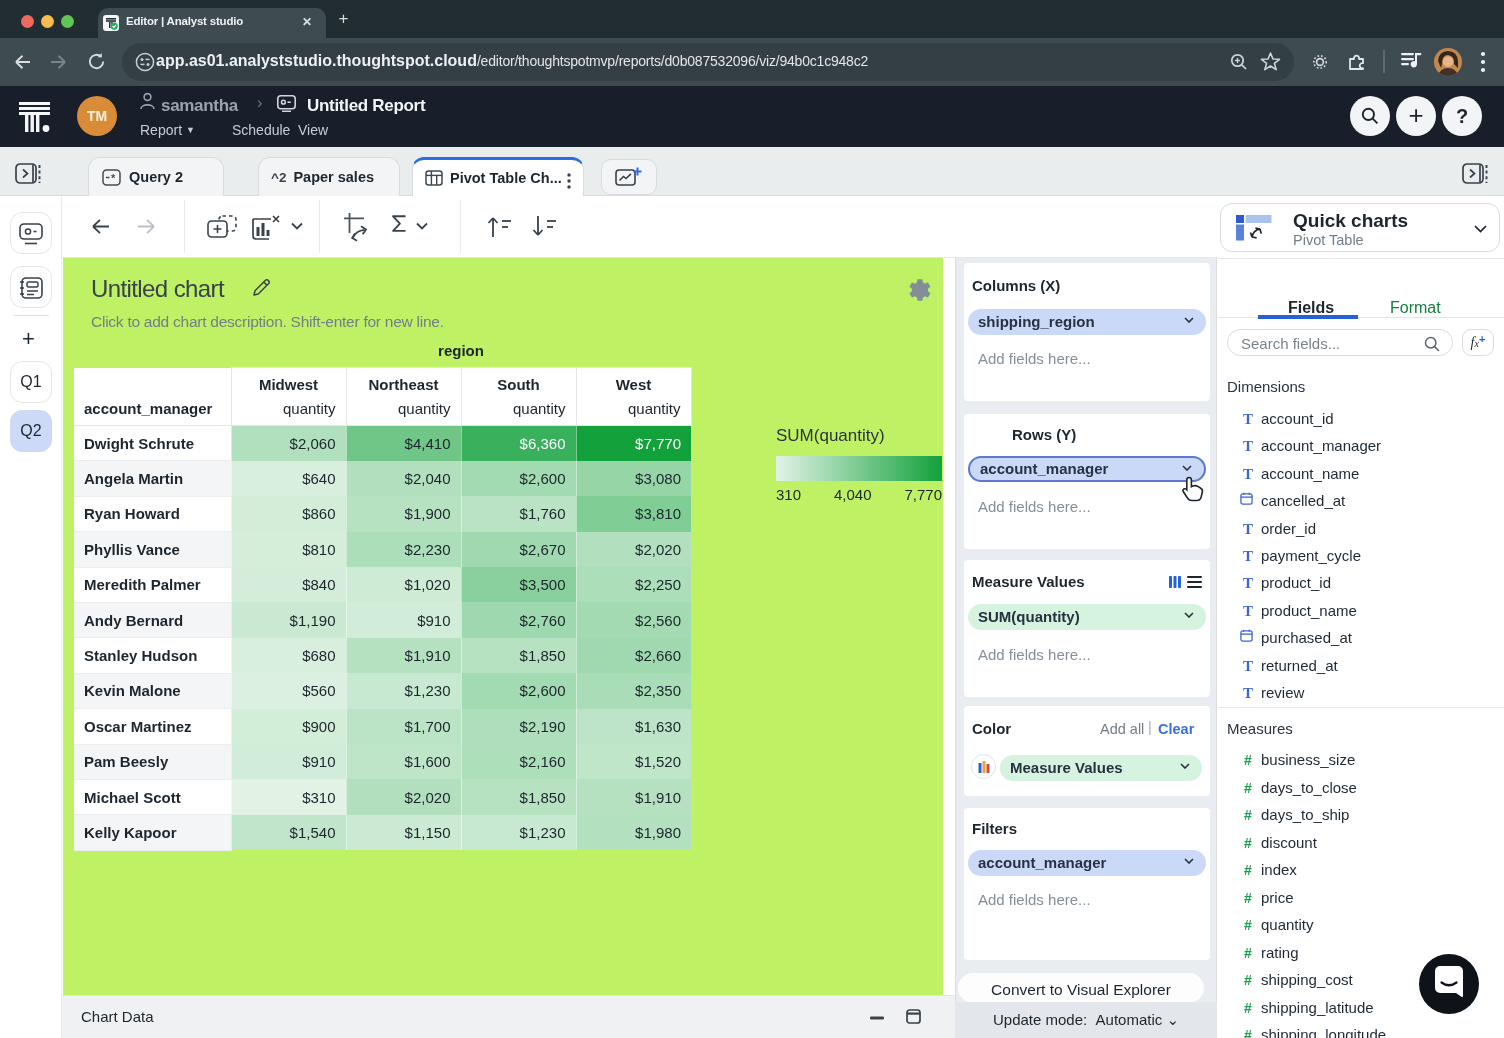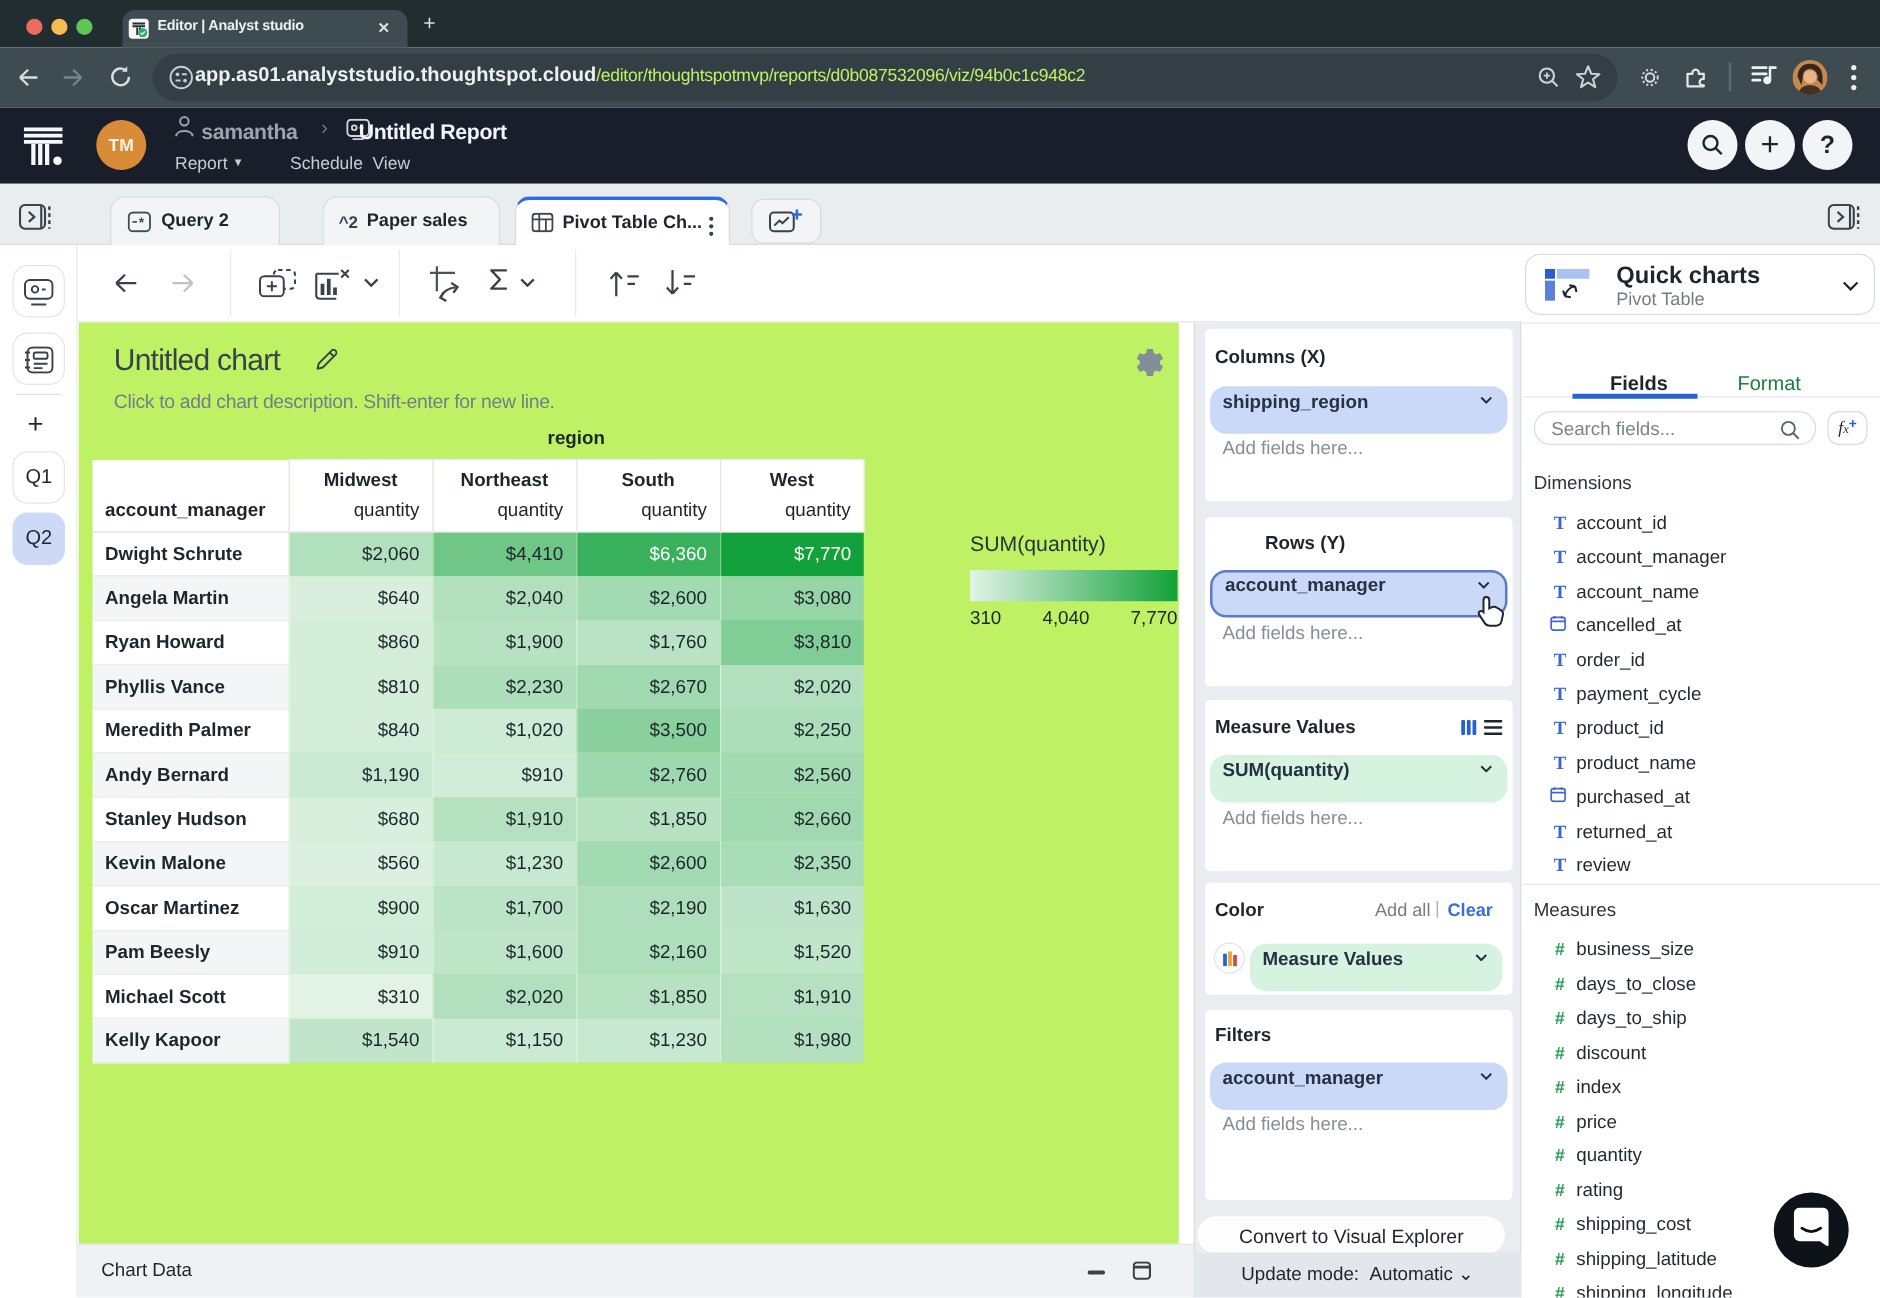--- a/index.html
+++ b/index.html
@@ -13,21 +13,21 @@
 .light { width:13px; height:13px; border-radius:50%; position:absolute; top:15px; }
 #btab { position:absolute; left:98px; top:8px; width:228px; height:30px; background:#3e4c52; border-radius:10px 10px 0 0; }
 #btab .fav { position:absolute; left:5px; top:7px; width:16px; height:16px; background:#f4f6f6; border-radius:3px; }
 #btab .ttl { position:absolute; left:28px; top:7px; letter-spacing:-0.2px; font-size:11.5px; font-weight:700; color:#eef1f2; }
 #btab .x { position:absolute; left:204px; top:7px; font-size:12px; color:#dce1e2; font-weight:700;}
 #newtab { position:absolute; left:335px; top:11px; width:17px; height:17px; color:#d8dddf; font-size:17px; line-height:16px; text-align:center; font-weight:400;}
 
 #urlrow { left:0; top:38px; width:1504px; height:48px; background:#3e4c52; }
 #urlpill { position:absolute; left:122px; top:5px; width:1172px; height:38px; background:#333f45; border-radius:19px; }
 #dom { position:absolute; left:34px; top:9px; font-size:16px; color:#eef1f2; font-weight:600; white-space:nowrap;}
-#dom span { color:#bef264; font-weight:500; font-size:14px; letter-spacing:-0.2px; }
+#dom span { color:#e5e5e5; font-weight:500; font-size:14px; letter-spacing:-0.2px; }
 
 
 #apphead { left:0; top:86px; width:1504px; height:61px; background:#191f2a; }
 .hcirc { position:absolute; top:10px; width:40px; height:40px; border-radius:50%; background:#f2f4f5; }
 #avatar { position:absolute; left:77px; top:10px; width:40px; height:40px; border-radius:50%; background:#d98c37; color:#fbf3e2; font-size:14px; font-weight:700; text-align:center; line-height:40px; }
 #crumb { position:absolute; left:138px; top:10px; font-size:17px; letter-spacing:-0.3px; color:#9aa4ae; font-weight:600; }
 #crumb b { color:#f2f5f7; font-weight:700; }
 #menu2 { position:absolute; left:140px; top:36px; font-size:14px; color:#c6cdd4; }
 #menu2 span { margin-right:26px; }
 
@@ -64,21 +64,21 @@
 #legend .bar { margin-top:10px; height:25px; background:linear-gradient(90deg,#e2f3e6,#12a13a); }
 #legend .lx { display:flex; justify-content:space-between; font-size:15px; color:#1d262e; margin-top:5px; }
 
 #chartdata { left:62px; top:995px; width:893px; height:57px; background:#eff1f2; border-top:1px solid #e2e4e6; }
 #chartdata .t { position:absolute; left:19px; top:12px; font-size:15px; color:#1d262e; }
 
 
 #midcol { left:955px; top:258px; width:262px; height:780px; background:#e9ecf1; border-left:1px solid #dadde2; border-right:1px solid #dadde2; }
 .card { position:absolute; left:8px; width:246px; background:#fff; border-radius:4px; }
 .card h3 { font-size:15px; font-weight:700; color:#1d262e; }
-.chip { position:absolute; left:4px; width:238px; height:38px; border-radius:13px; font-size:15px; font-weight:700; color:#273142; line-height:26px; padding-left:10px; }
+.chip { position:absolute; left:4px; width:238px; height:26px; border-radius:13px; font-size:15px; font-weight:700; color:#273142; line-height:26px; padding-left:10px; }
 .chip.blue { background:#cbd9f8; }
 .chip.green { background:#d6f3df; }
 .chev { position:absolute; right:12px; top:8px; width:10px; height:6px; }
 .addf { position:absolute; left:14px; font-size:15px; color:#868f98; }
 
 #updbar { left:955px; top:1002px; width:262px; height:36px; background:#e3e6ea; font-size:15px; color:#1d262e; text-align:center; line-height:36px; }
 #cve { left:958px; top:973px; width:246px; height:30px; background:#fdfdfd; border-radius:17px; text-align:center; font-size:15.5px; color:#1d262e; line-height:34px; }
 
 
 #rightpanel { left:1218px; top:196px; width:286px; height:842px; background:#fff; }
@@ -213,21 +213,21 @@
       <path d="M2 17 C2 11.5 15 11.5 15 17" fill="none" stroke="#9aa4ae" stroke-width="1.6"></path>
     </svg>
   <div id="crumb" style="left:161px">samantha</div>
   <div style="position:absolute;left:257px;top:8px;color:#707a84;font-size:16px">›</div>
   <svg style="position:absolute;left:277px;top:9px" width="19" height="17" viewBox="0 0 19 17">
       <rect x="0.8" y="0.8" width="17.4" height="13" rx="3" fill="none" stroke="#cfd5db" stroke-width="1.6"></rect>
       <circle cx="6.4" cy="7.2" r="1.9" fill="none" stroke="#cfd5db" stroke-width="1.5"></circle>
       <line x1="10.5" y1="7.2" x2="13.8" y2="7.2" stroke="#cfd5db" stroke-width="1.6"></line>
       <line x1="5" y1="16.3" x2="14" y2="16.3" stroke="#cfd5db" stroke-width="1.6"></line>
     </svg>
-  <div id="crumb" style="left:287px"><b>Untitled Report</b></div>
+  <div id="crumb" style="left:307px"><b>Untitled Report</b></div>
   <div id="menu2">
     <span style="position:absolute;left:0px;white-space:nowrap">Report <span style="font-size:9px;position:relative;top:-2px">▼</span></span>
     <span style="position:absolute;left:92px">Schedule</span>
     <span style="position:absolute;left:158px">View</span>
   </div>
   <div class="hcirc" style="left:1350px">
     <svg style="margin:10px auto 0" width="20" height="20" viewBox="0 0 20 20">
         <circle cx="8.4" cy="8.4" r="5.6" fill="none" stroke="#1d262e" stroke-width="1.9"></circle>
         <line x1="12.7" y1="12.7" x2="17.4" y2="17.4" stroke="#1d262e" stroke-width="1.9"></line>
       </svg>

